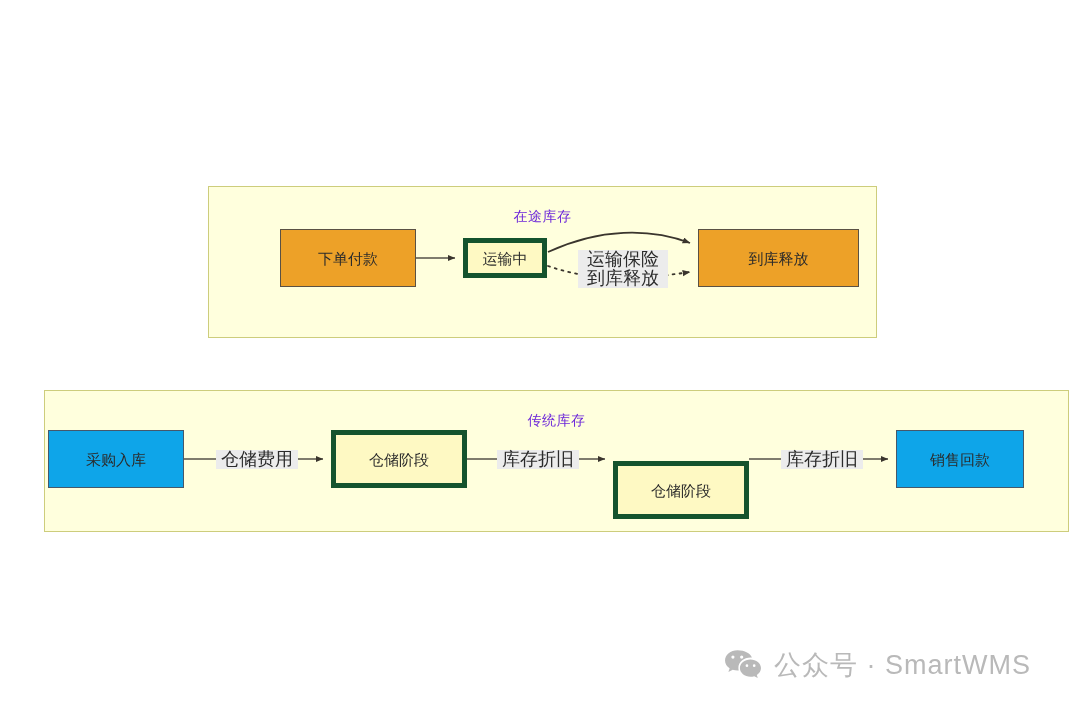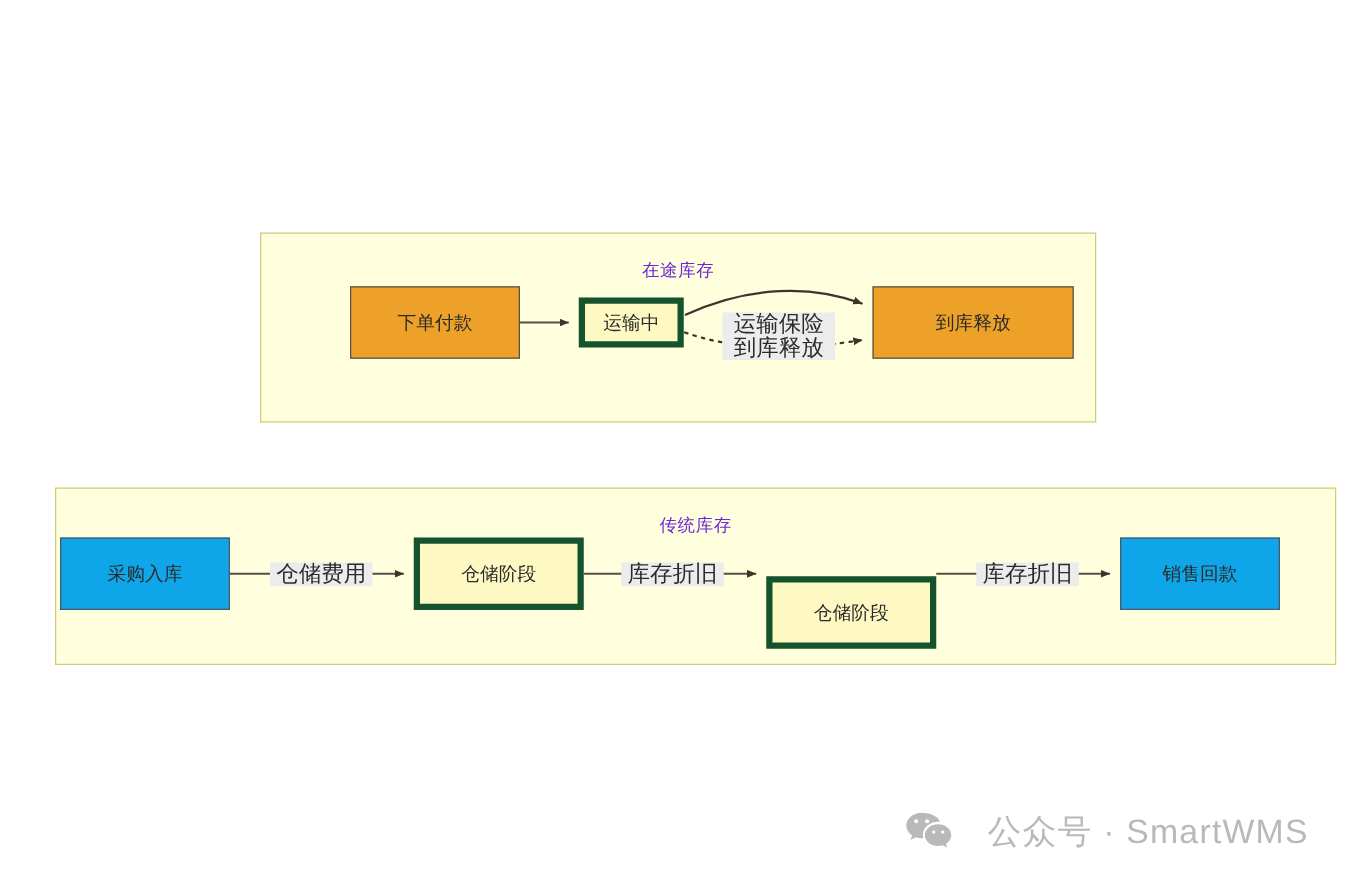--- a/index.html
+++ b/index.html
@@ -128,21 +128,20 @@
     display: flex;
     align-items: center;
     gap: 12px;
     color: #b9b9b9;
   }
   #watermark .wm-text {
     font-size: 27px;
     line-height: 34px;
     letter-spacing: 1px;
     white-space: nowrap;
-    margin-left: 16px;
   }
   #watermark .wm-icon {
     display: block;
     width: 38px;
     height: 32px;
   }
 </style>
 </head>
 <body>
 

